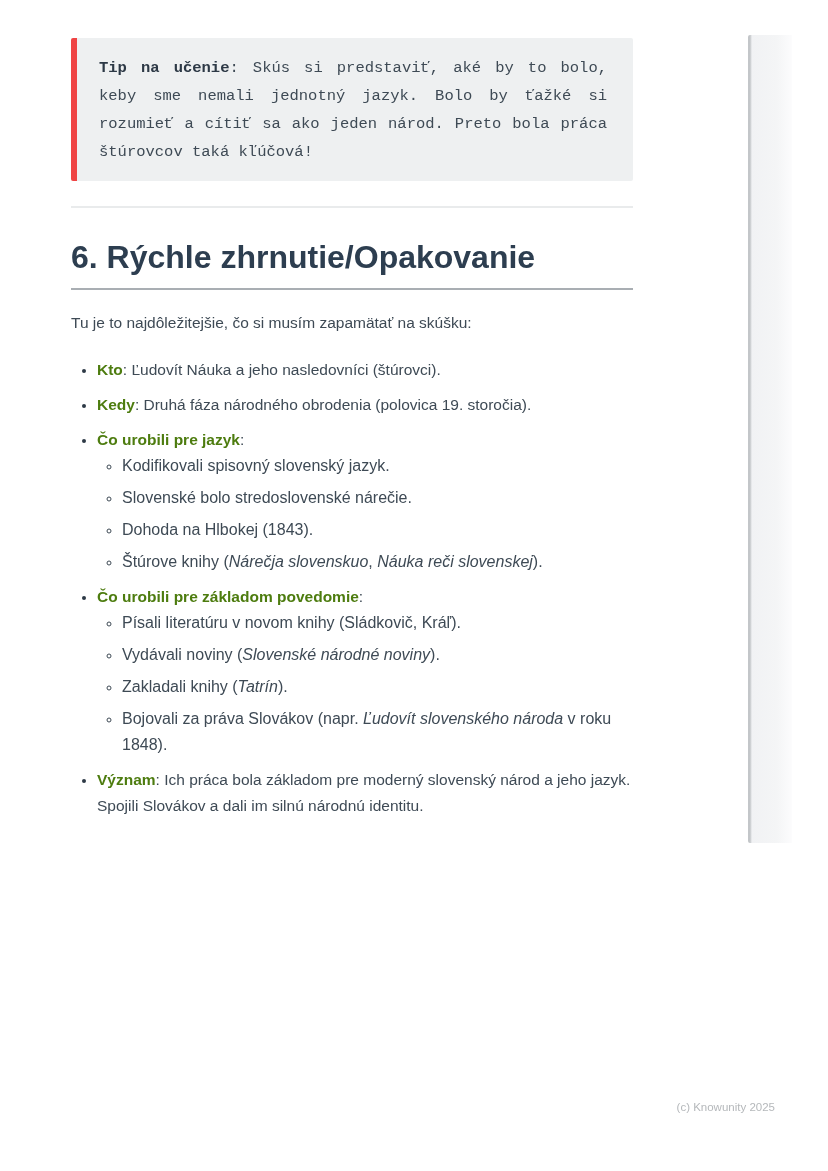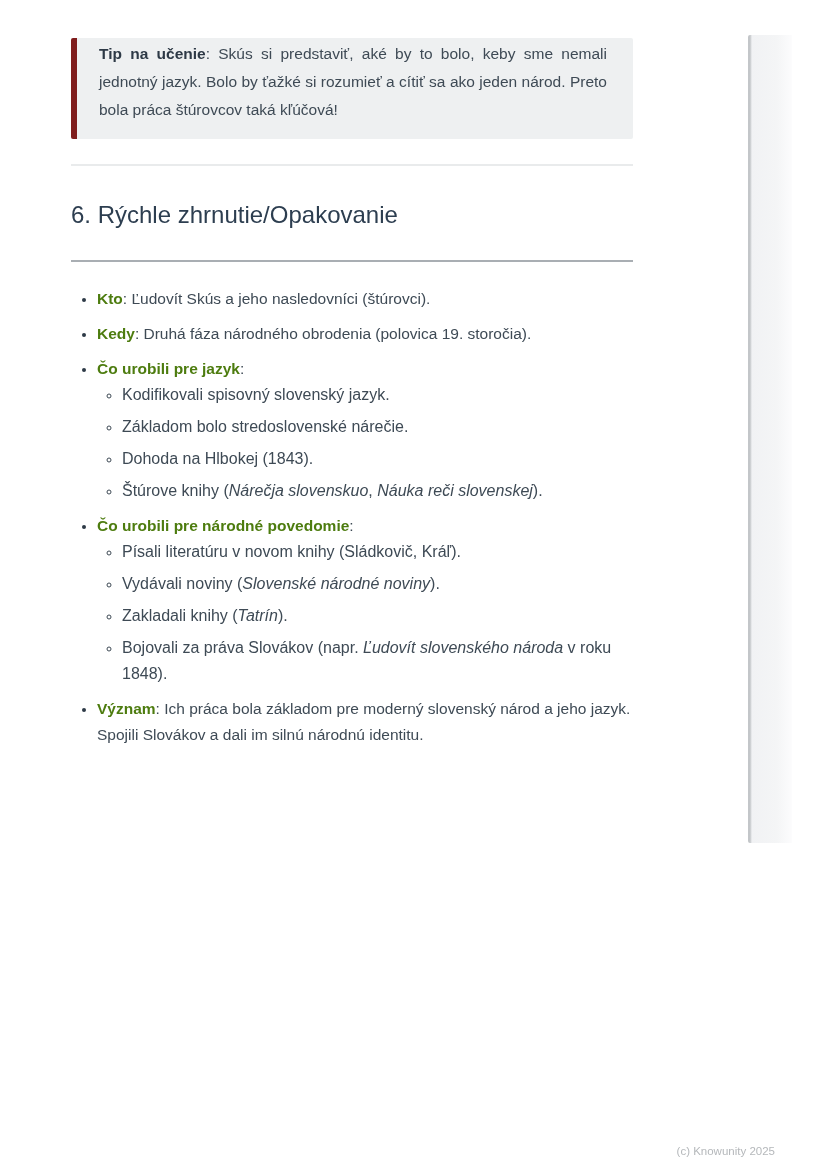--- a/index.html
+++ b/index.html
@@ -18,24 +18,25 @@
   .content {
     position: absolute;
     left: 71px;
     top: 0;
     width: 562px;
   }
   
   .tip-box {
     margin-top: 38px;
     background: #eef0f1;
-    border-left: 6px solid #7f1d1d;
+    border-left: 6px solid #ef4444;
     border-radius: 2px;
-    padding: 2px 26px 15px 22px;
+    padding: 16px 26px 15px 22px;
     box-sizing: border-box;
+    font-family: Liberation Mono, monospace;
   }
   .tip-text {
     margin: 0;
     font-size: 15.5px;
     line-height: 28px;
     text-align: justify;
     color: #3e4a55;
   }
   .tip-text strong {
     color: #2d3946;
@@ -43,25 +44,25 @@
   }
   
   .divider {
     border: none;
     border-top: 2px solid #e9ebec;
     margin: 25px 0 0 0;
   }
   
   .section-title {
     margin: 31px 0 0 0;
-    font-size: 24px;
+    font-size: 32px;
     line-height: 36px;
-    font-weight: normal;
+    font-weight: bold;
     color: #2d3e50;
-    padding-bottom: 27px;
+    padding-bottom: 13px;
     border-bottom: 2px solid #a9aeb3;
   }
   .intro {
     margin: 22px 0 0 0;
     font-size: 15.5px;
     line-height: 21px;
     color: #3e4a55;
   }
   
   .summary-list {
@@ -106,56 +107,57 @@
     width: 44px;
     height: 808px;
     background: linear-gradient(to right,
       #c3c6c9 0px, #c3c6c9 2px,
       #f1f2f4 4px, #f4f5f6 65%, #fcfcfd 100%);
     border-radius: 2px 0 0 2px;
   }
   
   .footer {
     position: absolute;
-    top: 1145px;
+    top: 1101px;
     right: 53px;
     font-size: 11.5px;
     color: #b5b8bb;
   }
 </style>
 </head>
 <body>
 
 <div class="content">
 
   <div class="tip-box">
     <p class="tip-text"><strong>Tip na učenie</strong><span>: Skús si predstaviť, aké by to bolo, keby sme nemali jednotný jazyk. Bolo by ťažké si rozumieť a cítiť sa ako jeden národ. Preto bola práca štúrovcov taká kľúčová!</span></p>
   </div>
 
   <hr class="divider">
 
   <h2 class="section-title">6. Rýchle zhrnutie/Opakovanie</h2>
 
+  <p class="intro">Tu je to najdôležitejšie, čo si musím zapamätať na skúšku:</p>
 
   <ul class="summary-list">
 
-    <li><strong>Kto</strong><span>: Ľudovít Skús a jeho nasledovníci (štúrovci).</span></li>
+    <li><strong>Kto</strong><span>: Ľudovít Náuka a jeho nasledovníci (štúrovci).</span></li>
 
     <li><strong>Kedy</strong><span>: Druhá fáza národného obrodenia (polovica 19. storočia).</span></li>
 
     <li><strong>Čo urobili pre jazyk</strong><span>:</span>
       <ul class="sub-list">
         <li><span>Kodifikovali spisovný slovenský jazyk.</span></li>
-        <li><span>Základom bolo stredoslovenské nárečie.</span></li>
+        <li><span>Slovenské bolo stredoslovenské nárečie.</span></li>
         <li><span>Dohoda na Hlbokej (1843).</span></li>
         <li><span>Štúrove knihy (</span><em>Nárečja slovenskuo</em><span>, </span><em>Náuka reči slovenskej</em><span>).</span></li>
       </ul>
     </li>
 
-    <li><strong>Čo urobili pre národné povedomie</strong><span>:</span>
+    <li><strong>Čo urobili pre základom povedomie</strong><span>:</span>
       <ul class="sub-list">
         <li><span>Písali literatúru v novom knihy (Sládkovič, Kráľ).</span></li>
         <li><span>Vydávali noviny (</span><em>Slovenské národné noviny</em><span>).</span></li>
         <li><span>Zakladali knihy (</span><em>Tatrín</em><span>).</span></li>
         <li><span>Bojovali za práva Slovákov (napr. </span><em>Ľudovít slovenského národa</em><span> v roku 1848).</span></li>
       </ul>
     </li>
 
     <li><strong>Význam</strong><span>: Ich práca bola základom pre moderný slovenský národ a jeho jazyk. Spojili Slovákov a dali im silnú národnú identitu.</span></li>
 

